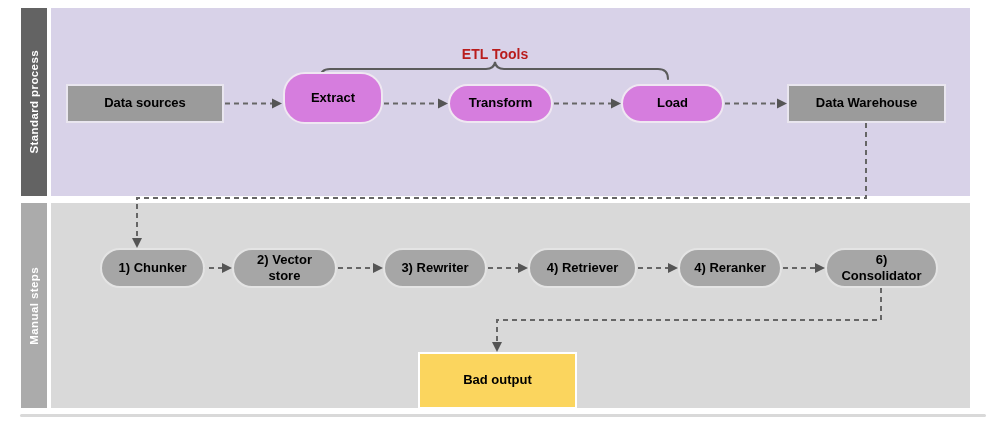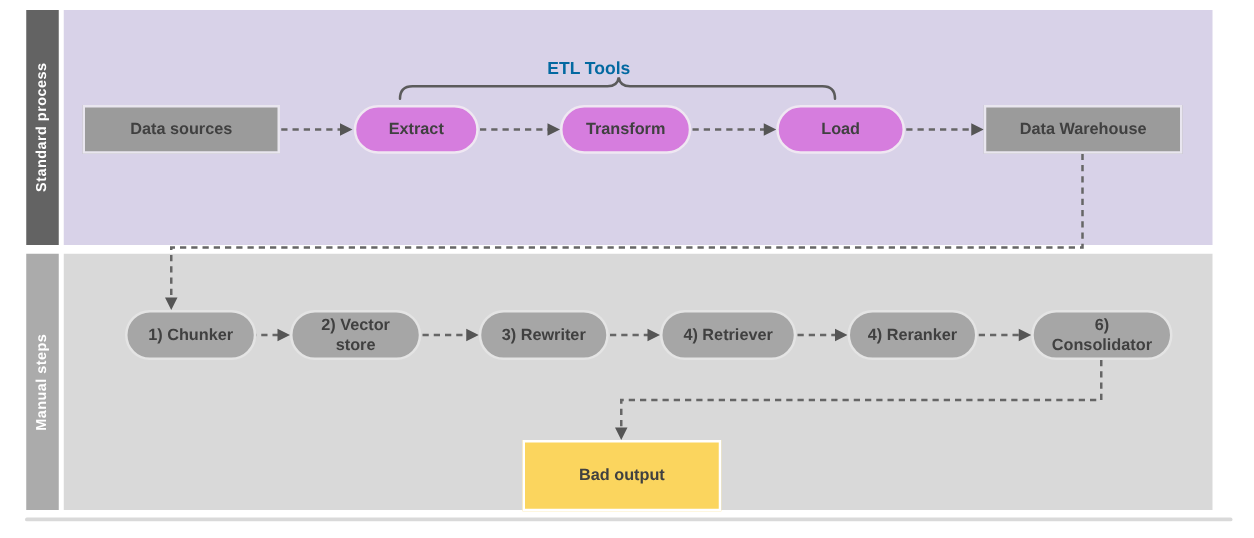--- a/index.html
+++ b/index.html
@@ -17,47 +17,47 @@
   #lane1-body{left:51px;top:8px;width:919px;height:188px;background:#d8d2e8;}
   #lane2-label{left:21px;top:203px;width:26px;height:205px;background:#ababab;}
   #lane2-body{left:51px;top:203px;width:919px;height:205px;background:#d9d9d9;}
 
   
   #wires{position:absolute;left:0;top:0;width:1003px;height:430px;z-index:2;pointer-events:none;}
 
   
   .node{
     position:absolute;z-index:3;display:flex;align-items:center;justify-content:center;
-    color:#404040;font-weight:bold;font-size:13px;text-align:center;line-height:1.25;
+    color:#000000;font-weight:bold;font-size:13px;text-align:center;line-height:1.25;
     box-sizing:border-box;padding:0 10px;
   }
   .rect{background:#9b9b9b;border:2px solid #e9e6ef;}
   .pill-pink{background:#d67dde;border:2px solid #efe7f2;border-radius:22px;}
   .pill-gray{background:#a6a6a6;border:2px solid #e4e4e4;border-radius:22px;}
   .rect-yellow{background:#fbd55e;border:2px solid #ffffff;}
 
   #node-data-sources{left:66px;top:84px;width:158px;height:39px;}
-  #node-extract{left:283px;top:84px;width:100px;height:39px;}
+  #node-extract{left:283px;top:72px;width:100px;height:52px;}
   #node-transform{left:448px;top:84px;width:105px;height:39px;text-align:right;}
   #node-load{left:621px;top:84px;width:103px;height:39px;}
   #node-data-warehouse{left:787px;top:84px;width:159px;height:39px;text-align:right;}
 
   #node-chunker{left:100px;top:248px;width:105px;height:40px;text-align:center;}
   #node-vector-store{left:232px;top:248px;width:105px;height:40px;}
   #node-rewriter{left:383px;top:248px;width:104px;height:40px;}
   #node-retriever{left:528px;top:248px;width:109px;height:40px;}
   #node-reranker{left:678px;top:248px;width:104px;height:40px;}
   #node-consolidator{left:825px;top:248px;width:113px;height:40px;}
 
   #node-bad-output{left:418px;top:352px;width:159px;height:57px;}
 
   
   #bracket-label{
-    position:absolute;left:406px;top:46px;width:130px;text-align:center;z-index:3;
-    color:#0369a1;font-weight:bold;font-size:14px;
+    position:absolute;left:430px;top:46px;width:130px;text-align:center;z-index:3;
+    color:#b91c1c;font-weight:bold;font-size:14px;
   }
 
   
   #bottom-divider{position:absolute;left:20px;top:414px;width:966px;height:3px;background:#d9d9d9;border-radius:2px;z-index:1;}
 </style>
 </head>
 <body>
 
 <div id="canvas">
 

